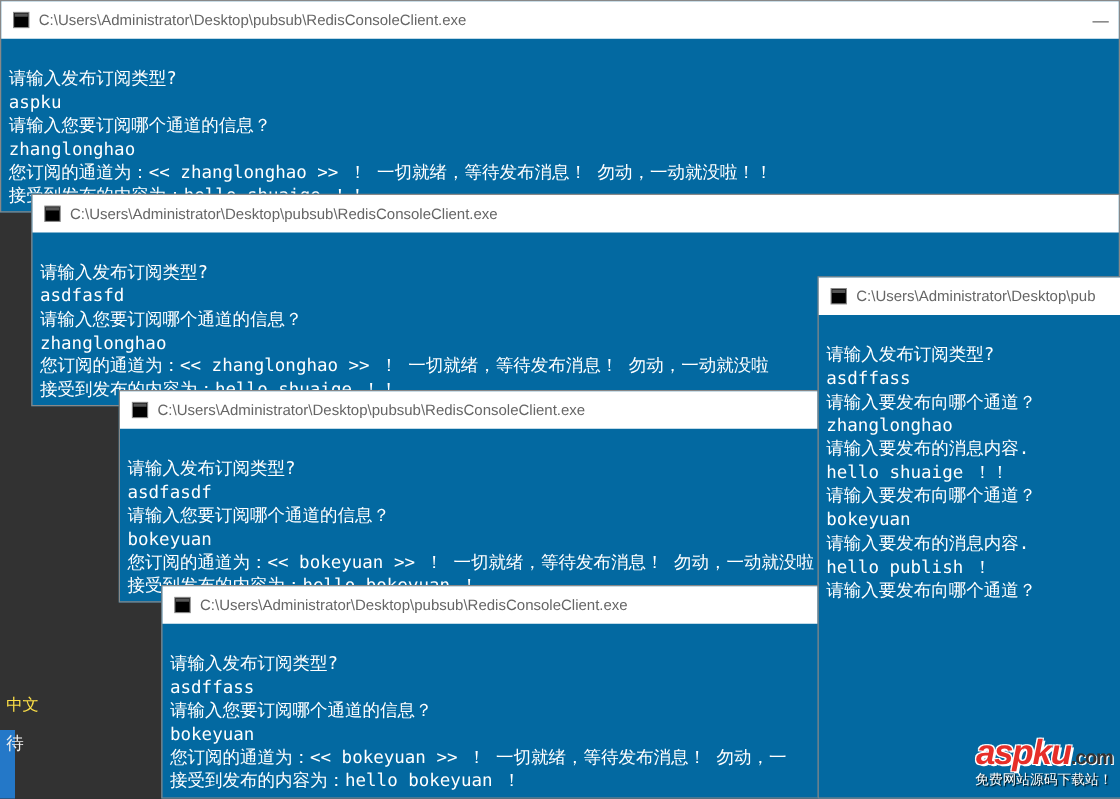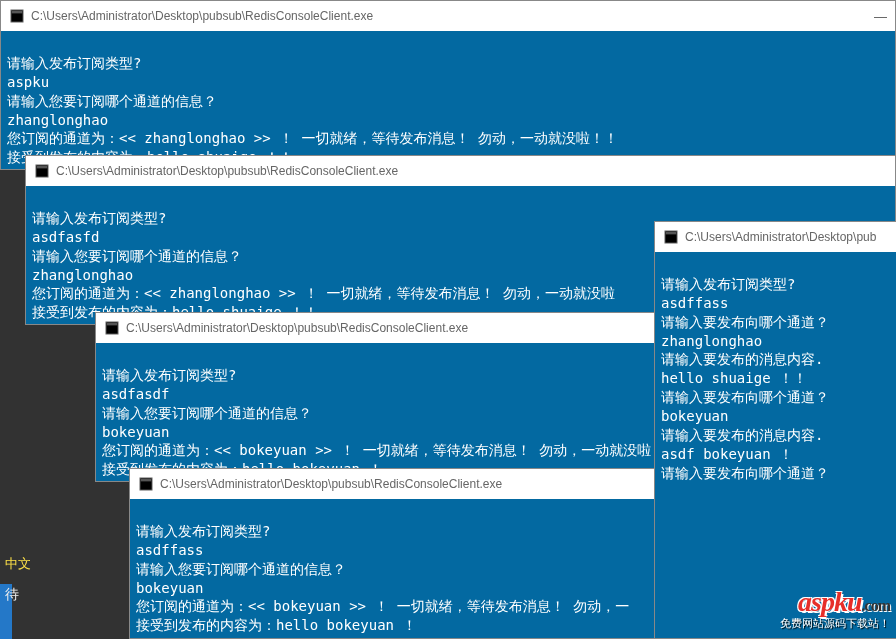--- a/index.html
+++ b/index.html
@@ -64,21 +64,21 @@
       font-size: 13px;
       font-family: "Microsoft YaHei", sans-serif;
     }
     .watermark {
       position: absolute;
       right: 6px;
       bottom: 8px;
       text-align: right;
     }
     .watermark .logo {
-      font-family: Liberation Serif, serif;
+      font-family: Liberation Sans, sans-serif;
       font-weight: 900;
       font-style: italic;
       font-size: 28px;
       color: #e62e29;
       letter-spacing: -1px;
       text-shadow: 2px 2px 0 #fff, -1px -1px 0 #fff, 1px -1px 0 #fff, -1px 1px 0 #fff;
     }
     .watermark .logo .com {
       font-size: 16px;
       font-style: normal;
@@ -204,21 +204,21 @@
   <div class="console-body">
 <span>请输入发布订阅类型?</span>
 <span>asdffass</span>
 <span>请输入要发布向哪个通道？</span>
 <span>zhanglonghao</span>
 <span>请输入要发布的消息内容.</span>
 <span>hello shuaige ！！</span>
 <span>请输入要发布向哪个通道？</span>
 <span>bokeyuan</span>
 <span>请输入要发布的消息内容.</span>
-<span>asdf bokeyuan ！</span>
+<span>hello publish ！</span>
 <span>请输入要发布向哪个通道？</span></div>
 </div>
 
 <div class="sidebar-hint" style="top:555px;">中文</div>
 <div class="blue-strip"></div>
 <div class="caret">待</div>
 
 <div class="watermark">
   <div class="logo">
     <span>aspku</span><span class="com">.com</span>

